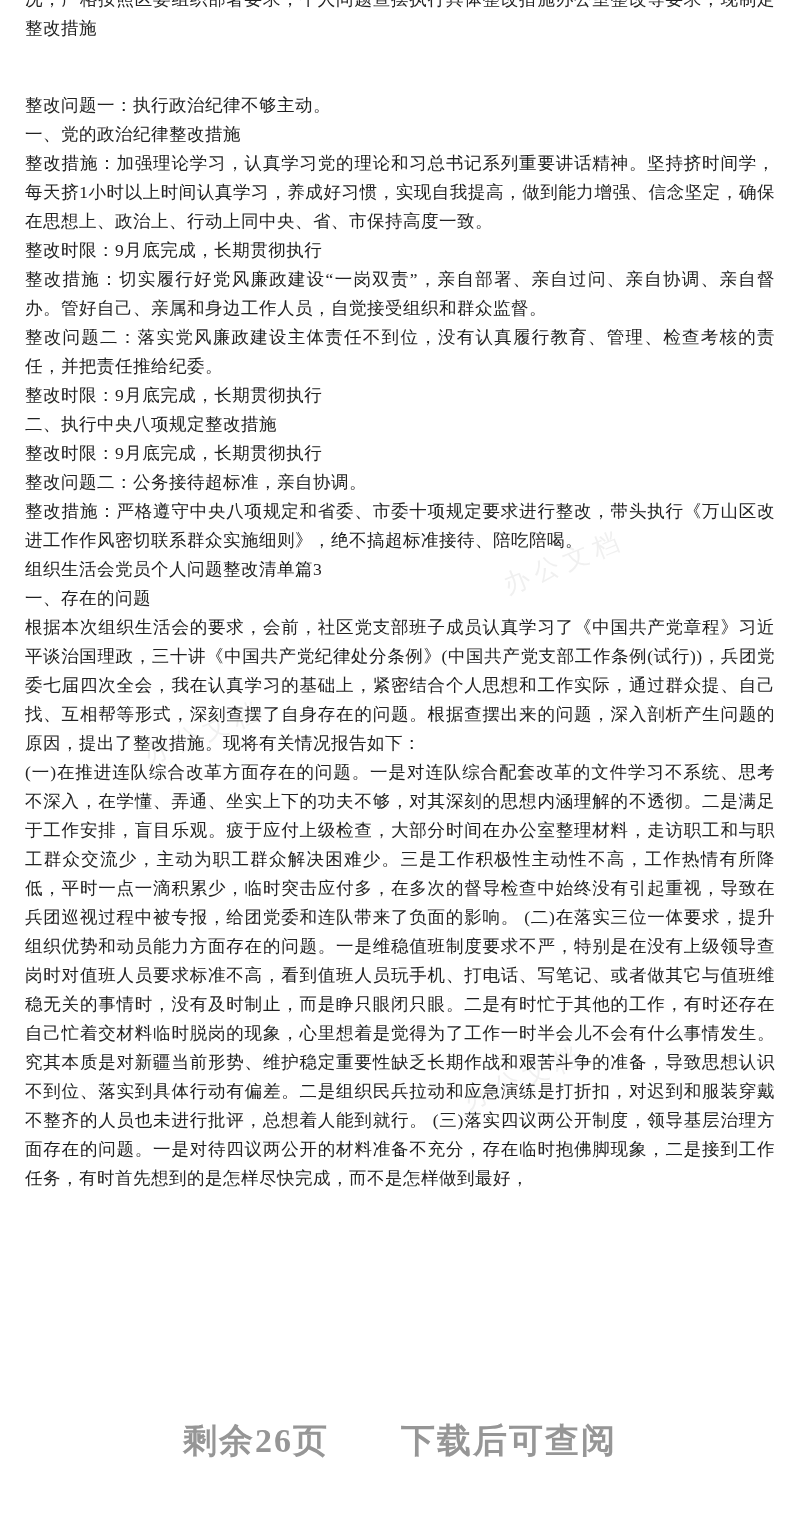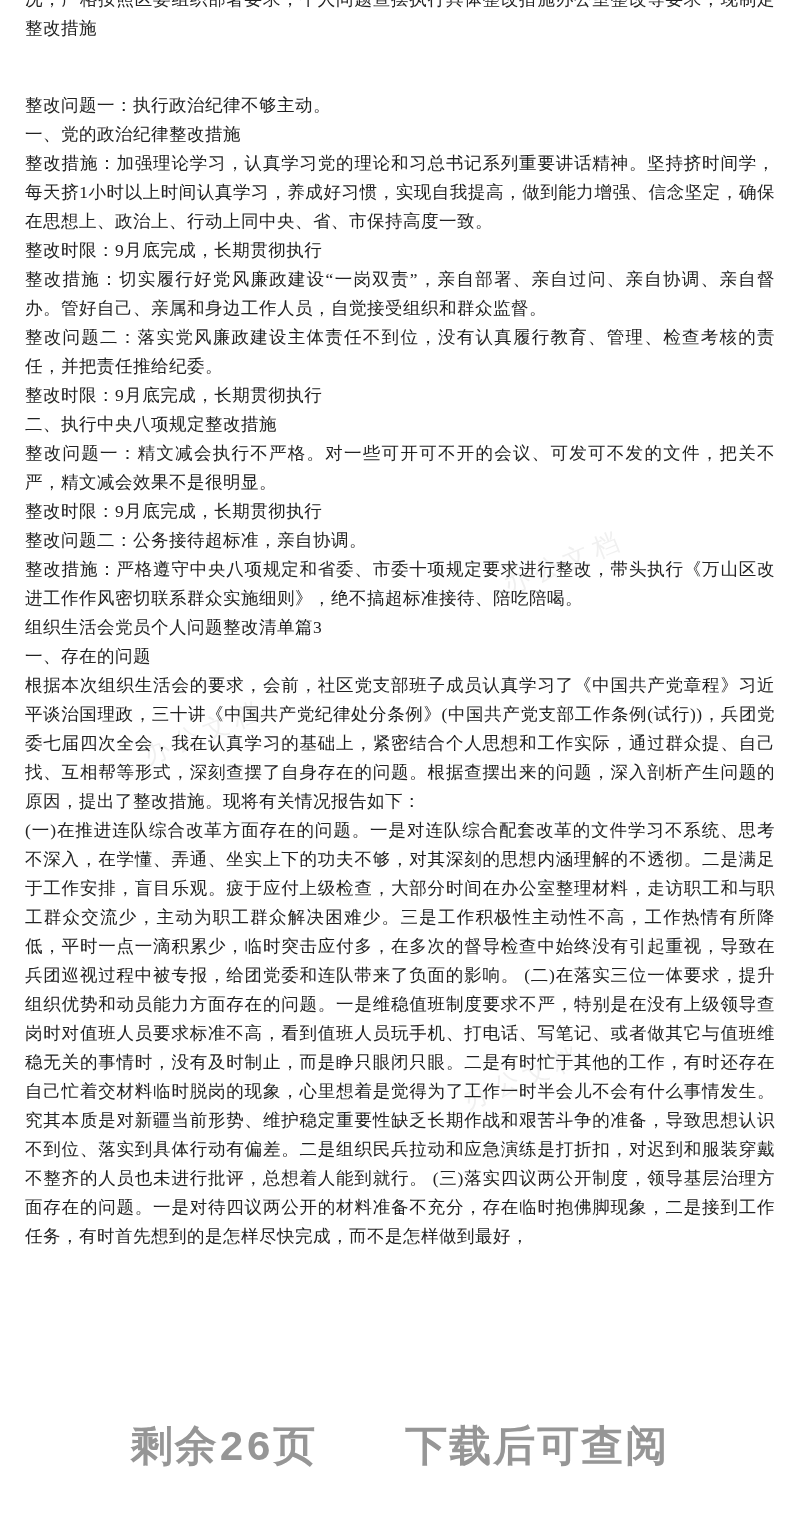--- a/index.html
+++ b/index.html
@@ -47,26 +47,25 @@
   }
   .w1 { left: 500px; top: 545px; }
   .w2 { left: 140px; top: 715px; }
   .w3 { left: 460px; top: 1060px; }
   .footer {
     position: absolute;
     left: 0;
     right: 0;
     top: 1418px;
     text-align: center;
-    font-size: 42px;
+    font-size: 34px;
     font-weight: bold;
     color: #969696;
     letter-spacing: 2px;
     z-index: 2;
-    font-family: Liberation Mono, monospace;
   }
 </style>
 </head>
 <body>
 
 <div class="page">
   <div class="watermark w1">办公文档</div>
   <div class="watermark w2">办公文档</div>
   <div class="watermark w3">办公文档</div>
 
@@ -75,21 +74,20 @@
     <div class="body-gap"></div>
     <div>
         <p class="para">整改问题一：执行政治纪律不够主动。</p>
         <p class="para">一、党的政治纪律整改措施</p>
         <p class="para">整改措施：加强理论学习，认真学习党的理论和习总书记系列重要讲话精神。坚持挤时间学，每天挤1小时以上时间认真学习，养成好习惯，实现自我提高，做到能力增强、信念坚定，确保在思想上、政治上、行动上同中央、省、市保持高度一致。</p>
         <p class="para">整改时限：9月底完成，长期贯彻执行</p>
         <p class="para">整改措施：切实履行好党风廉政建设“一岗双责”，亲自部署、亲自过问、亲自协调、亲自督办。管好自己、亲属和身边工作人员，自觉接受组织和群众监督。</p>
         <p class="para">整改问题二：落实党风廉政建设主体责任不到位，没有认真履行教育、管理、检查考核的责任，并把责任推给纪委。</p>
         <p class="para">整改时限：9月底完成，长期贯彻执行</p>
         <p class="para">二、执行中央八项规定整改措施</p>
-        <p class="para">整改问题一：精文减会执行不严格。对一些可开可不开的会议、可发可不发的文件，把关不严，精文减会效果不是很明显。</p>
         <p class="para">整改时限：9月底完成，长期贯彻执行</p>
         <p class="para">整改问题二：公务接待超标准，亲自协调。</p>
         <p class="para">整改措施：严格遵守中央八项规定和省委、市委十项规定要求进行整改，带头执行《万山区改进工作作风密切联系群众实施细则》，绝不搞超标准接待、陪吃陪喝。</p>
         <p class="para">组织生活会党员个人问题整改清单篇3</p>
         <p class="para">一、存在的问题</p>
         <p class="para">根据本次组织生活会的要求，会前，社区党支部班子成员认真学习了《中国共产党章程》习近平谈治国理政，三十讲《中国共产党纪律处分条例》(中国共产党支部工作条例(试行))，兵团党委七届四次全会，我在认真学习的基础上，紧密结合个人思想和工作实际，通过群众提、自己找、互相帮等形式，深刻查摆了自身存在的问题。根据查摆出来的问题，深入剖析产生问题的原因，提出了整改措施。现将有关情况报告如下：</p>
         <p class="para"> (一)在推进连队综合改革方面存在的问题。一是对连队综合配套改革的文件学习不系统、思考不深入，在学懂、弄通、坐实上下的功夫不够，对其深刻的思想内涵理解的不透彻。二是满足于工作安排，盲目乐观。疲于应付上级检查，大部分时间在办公室整理材料，走访职工和与职工群众交流少，主动为职工群众解决困难少。三是工作积极性主动性不高，工作热情有所降低，平时一点一滴积累少，临时突击应付多，在多次的督导检查中始终没有引起重视，导致在兵团巡视过程中被专报，给团党委和连队带来了负面的影响。 (二)在落实三位一体要求，提升组织优势和动员能力方面存在的问题。一是维稳值班制度要求不严，特别是在没有上级领导查岗时对值班人员要求标准不高，看到值班人员玩手机、打电话、写笔记、或者做其它与值班维稳无关的事情时，没有及时制止，而是睁只眼闭只眼。二是有时忙于其他的工作，有时还存在自己忙着交材料临时脱岗的现象，心里想着是觉得为了工作一时半会儿不会有什么事情发生。究其本质是对新疆当前形势、维护稳定重要性缺乏长期作战和艰苦斗争的准备，导致思想认识不到位、落实到具体行动有偏差。二是组织民兵拉动和应急演练是打折扣，对迟到和服装穿戴不整齐的人员也未进行批评，总想着人能到就行。 (三)落实四议两公开制度，领导基层治理方面存在的问题。一是对待四议两公开的材料准备不充分，存在临时抱佛脚现象，二是接到工作任务，有时首先想到的是怎样尽快完成，而不是怎样做到最好，</p>
       </div>
   </div>
 

